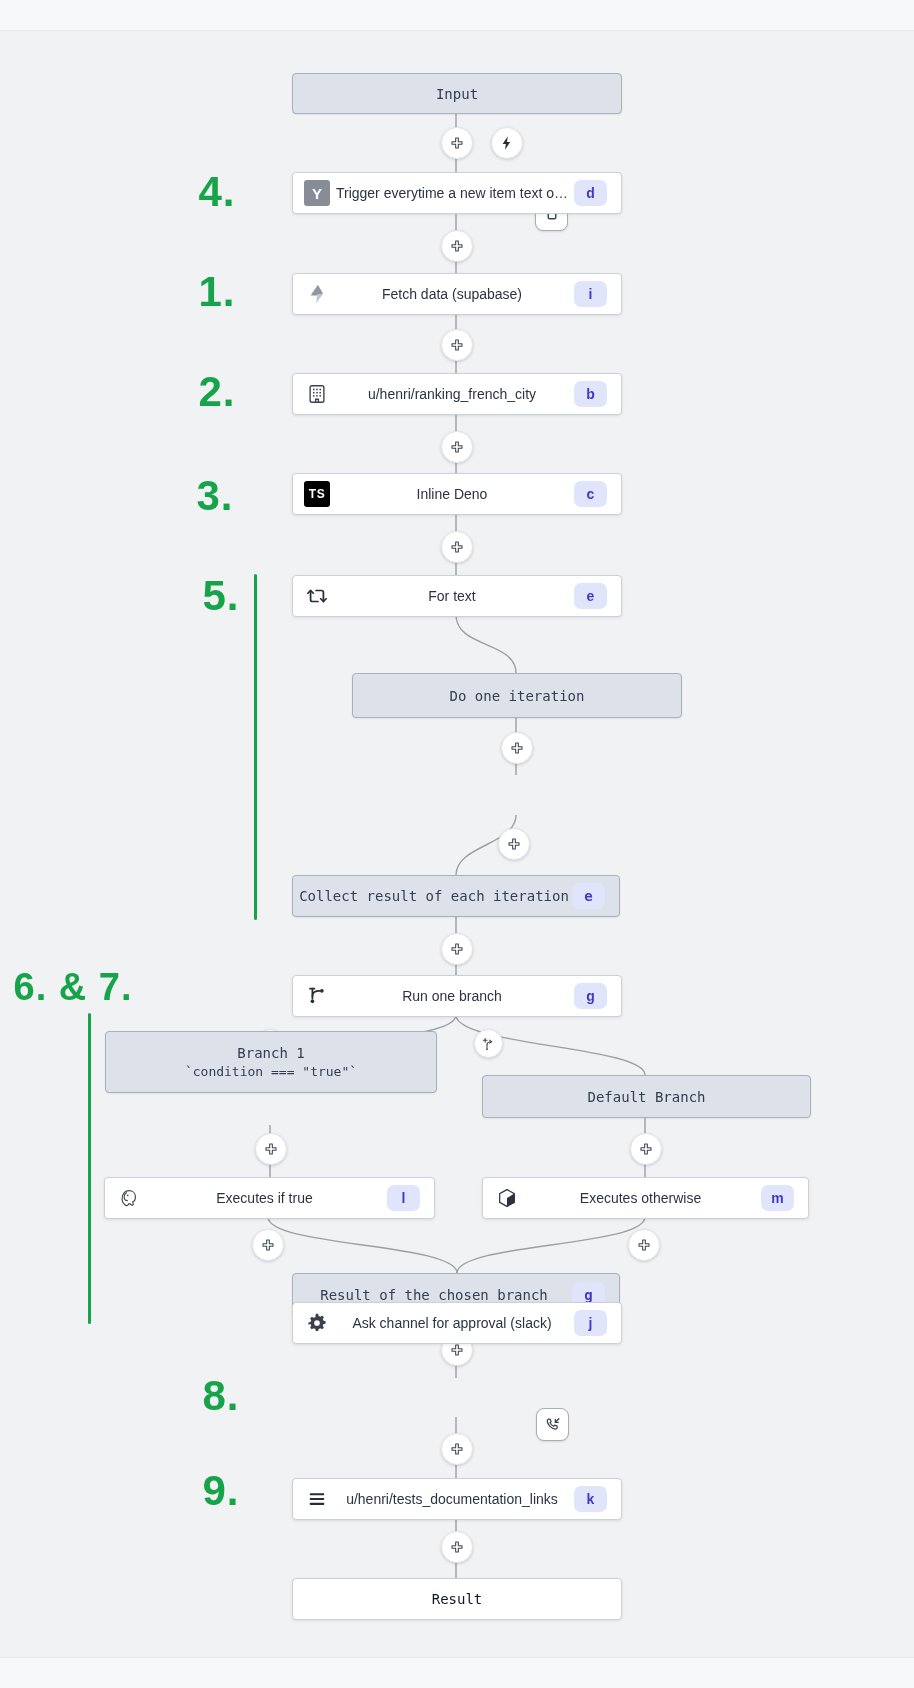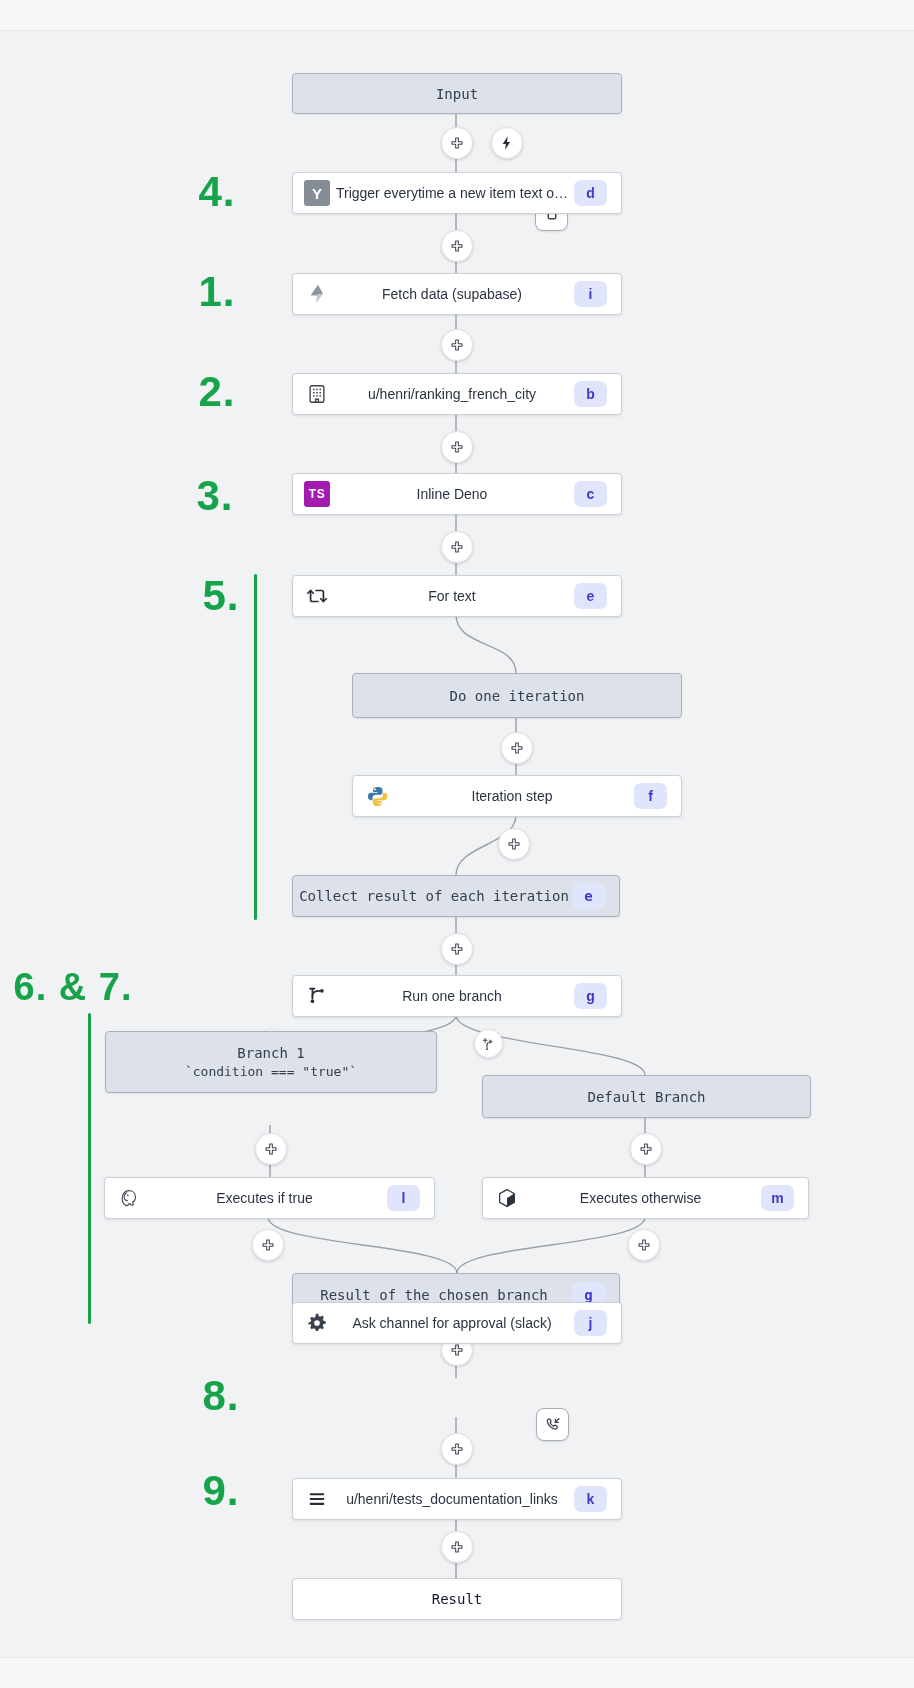--- a/index.html
+++ b/index.html
@@ -28,21 +28,21 @@
   .circle{position:absolute;width:30px;height:30px;border-radius:50%;background:#fff;
           border:1px solid #e3e5e9;box-shadow:0 1px 3px rgba(22,30,48,.18);display:flex;
           align-items:center;justify-content:center;cursor:pointer;}
   .circle.small{width:27px;height:27px;}
   .minibtn{position:absolute;width:31px;height:31px;border-radius:8px;background:#fff;
            border:1px solid #a7aeb8;box-shadow:0 1px 2px rgba(22,30,48,.12);display:flex;
            align-items:center;justify-content:center;cursor:pointer;}
   .sqicon{width:26px;height:26px;border-radius:3px;display:flex;align-items:center;justify-content:center;
           color:#fff;font-weight:bold;}
   .sqicon.gray{background:#868d97;font-size:15px;}
-  .sqicon.blue{background:#a21caf;font-size:12px;letter-spacing:.5px;}
+  .sqicon.blue{background:#000000;font-size:12px;letter-spacing:.5px;}
   .green-num{position:absolute;transform:translate(-50%,-50%);color:#16a34a;font-weight:800;
              font-size:42px;letter-spacing:1px;white-space:nowrap;}
   .green-line{position:absolute;width:3px;background:#16a34a;border-radius:2px;}
 </style>
 </head>
 <body>
 
 <div class="page">
 
   <div class="strip top"></div>
@@ -250,30 +250,20 @@
         </svg>
       </span>
     <span class="nlabel">For text</span>
     <span class="badge">e</span>
   </div>
 
   <div class="vnode" style="left:352px;top:673px;width:328px;height:43px">
     <span>Do one iteration</span>
   </div>
 
-  <div class="node" style="left:352px;top:775px;width:328px">
-    <span class="nicon">
-        <svg width="23" height="23" viewBox="0 0 24 24">
-          <path fill="#3b77a8" d="M11.9 2c-2.6 0-4.4 1-4.4 3v2.3h4.6v.9H5.3C3.3 8.2 2 9.7 2 12c0 2.2 1.2 3.8 3.2 3.8h1.6v-2.3c0-1.8 1.5-3.2 3.3-3.2h4.4c1.5 0 2.7-1.2 2.7-2.7V5c0-1.9-1.7-3-4.3-3h-1zM9.4 3.7c.5 0 .95.4.95.95s-.45.95-.95.95-.95-.4-.95-.95.45-.95.95-.95z"></path>
-          <path fill="#f0c43c" d="M12.1 22c2.6 0 4.4-1 4.4-3v-2.3h-4.6v-.9h7.2c2 0 3.3-1.5 3.3-3.8 0-2.2-1.2-3.8-3.2-3.8h-1.6v2.3c0 1.8-1.5 3.2-3.3 3.2H9.9c-1.5 0-2.7 1.2-2.7 2.7V19c0 1.9 1.7 3 4.3 3h.6zm2.5-1.7c-.5 0-.95-.4-.95-.95s.45-.95.95-.95.95.4.95.95-.45.95-.95.95z"></path>
-        </svg>
-      </span>
-    <span class="nlabel">Iteration step</span>
-    <span class="badge">f</span>
-  </div>
 
   <div class="vnode has-badge" style="left:292px;top:875px;width:328px;height:42px">
     <span>Collect result of each iteration</span>
     <span class="badge">e</span>
   </div>
 
   <div class="node" style="left:292px;top:975px;width:328px">
     <span class="nicon">
         <svg width="22" height="22" viewBox="0 0 24 24">
           <g fill="none" stroke="#272e3a" stroke-width="1.9" stroke-linecap="square">

